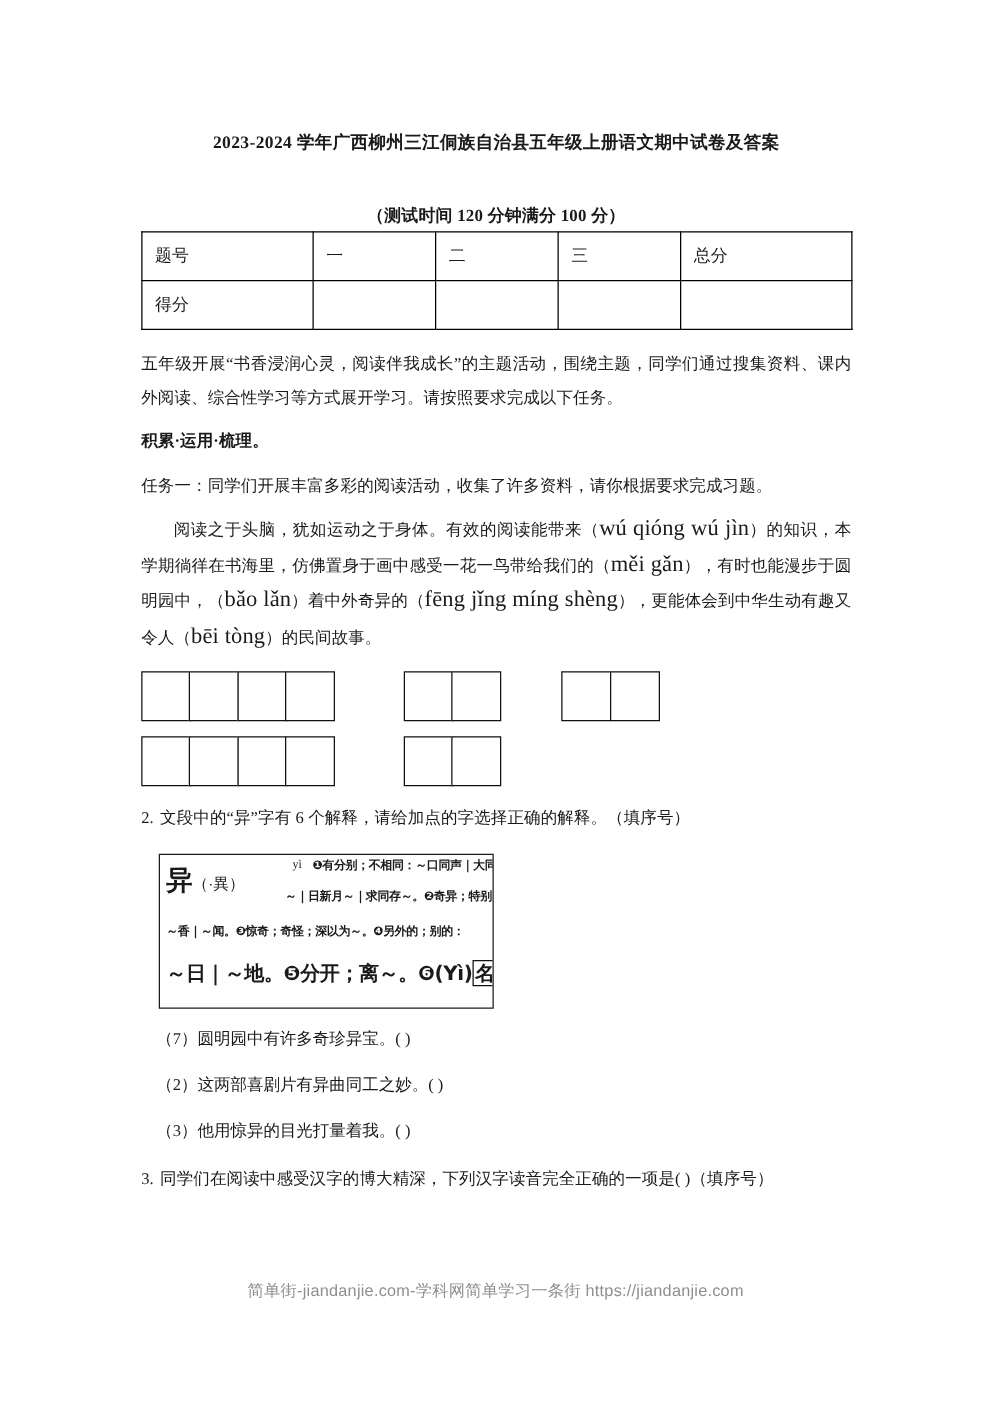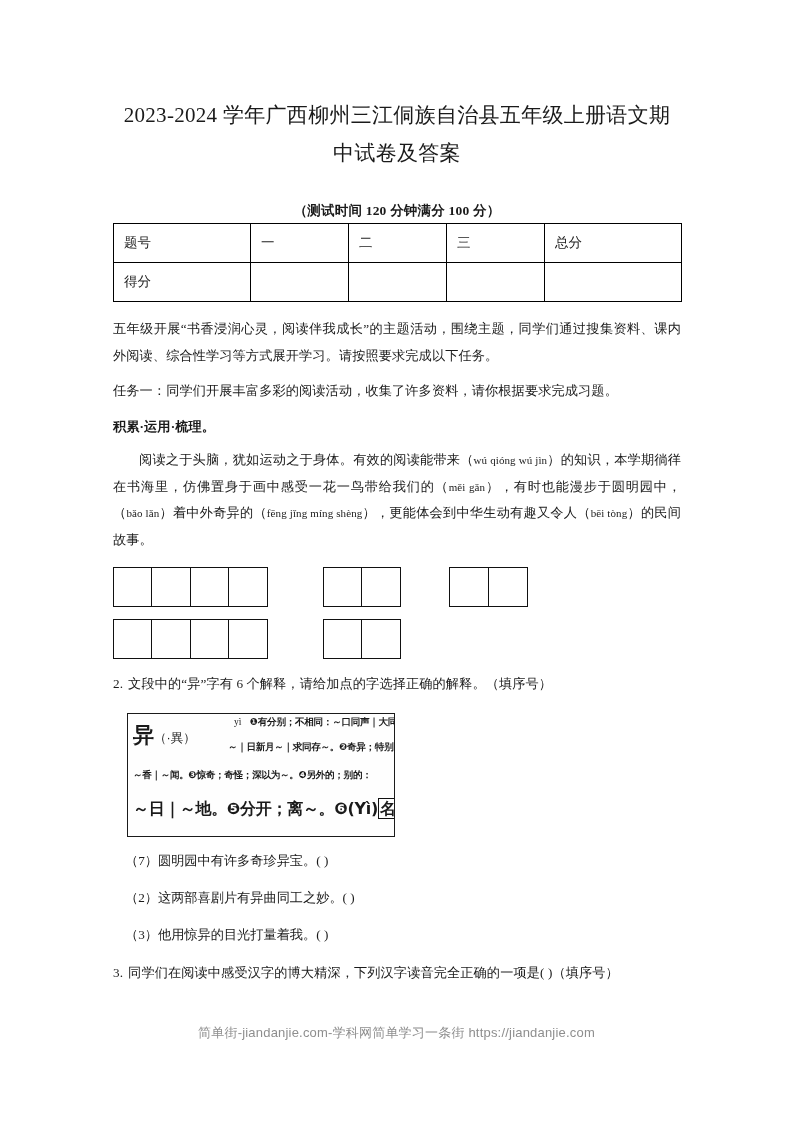--- a/index.html
+++ b/index.html
@@ -25,22 +25,22 @@
 
   .content {
     position: absolute;
     left: 113px;
     top: 96px;
     width: 568px;
   }
 
   
   .doc-title {
-    font-size: 21px;
-    font-weight: normal;
+    font-size: 14px;
+    font-weight: bold;
     line-height: 38px;
     text-align: center;
     letter-spacing: 0.3px;
     margin: 0;
     padding: 0 2px;
   }
 
   
   .subtitle {
     margin-top: 30px;
@@ -78,21 +78,21 @@
   }
   .para-intro { margin-top: 14px; }
   .para-bold  { font-weight: bold; margin-top: 9px; }
   .para-task  { margin-top: 9px; }
   .para-passage {
     margin-top: 7px;
     text-indent: 26px;
   }
   .pinyin {
     font-family: "Liberation Serif", "DejaVu Serif", serif;
-    font-size: 11px;
+    font-size: 18px;
   }
 
   .q-line {
     font-size: 13.2px;
     line-height: 26px;
     margin-top: 12px;
     letter-spacing: 0.1px;
   }
   .q-num { margin-right: 5px; }
 
@@ -245,23 +245,23 @@
           <td></td>
           <td></td>
           <td></td>
           <td></td>
         </tr>
       </tbody>
     </table>
 
     <p class="para para-intro">五年级开展“书香浸润心灵，阅读伴我成长”的主题活动，围绕主题，同学们通过搜集资料、课内外阅读、综合性学习等方式展开学习。请按照要求完成以下任务。</p>
 
+    <p class="para para-bold">积累·运用·梳理。</p>
+
     <p class="para para-task">任务一：同学们开展丰富多彩的阅读活动，收集了许多资料，请你根据要求完成习题。</p>
-
-    <p class="para para-bold">积累·运用·梳理。</p>
 
     <p class="para para-passage"><span>阅读之于头脑，犹如运动之于身体。有效的阅读能带来（</span><span class="pinyin">wú qióng wú jìn</span><span>）的知识，本学期徜徉在书海里，仿佛置身于画中感受一花一鸟带给我们的（</span><span class="pinyin">měi gǎn</span><span>），有时也能漫步于圆明园中，（</span><span class="pinyin">bǎo lǎn</span><span>）着中外奇异的（</span><span class="pinyin">fēng jǐng míng shèng</span><span>），更能体会到中华生动有趣又令人（</span><span class="pinyin">bēi tòng</span><span>）的民间故事。</span></p>
 
 
     <div class="grid-row">
       <div class="box-group">
         <div class="cell"></div>
         <div class="cell"></div>
         <div class="cell"></div>
         <div class="cell"></div>

